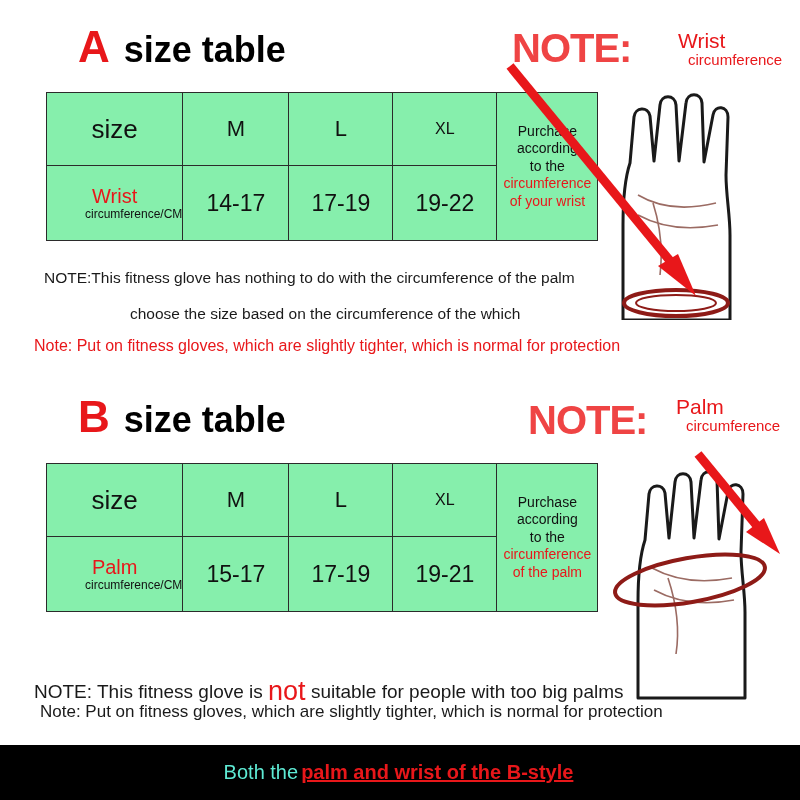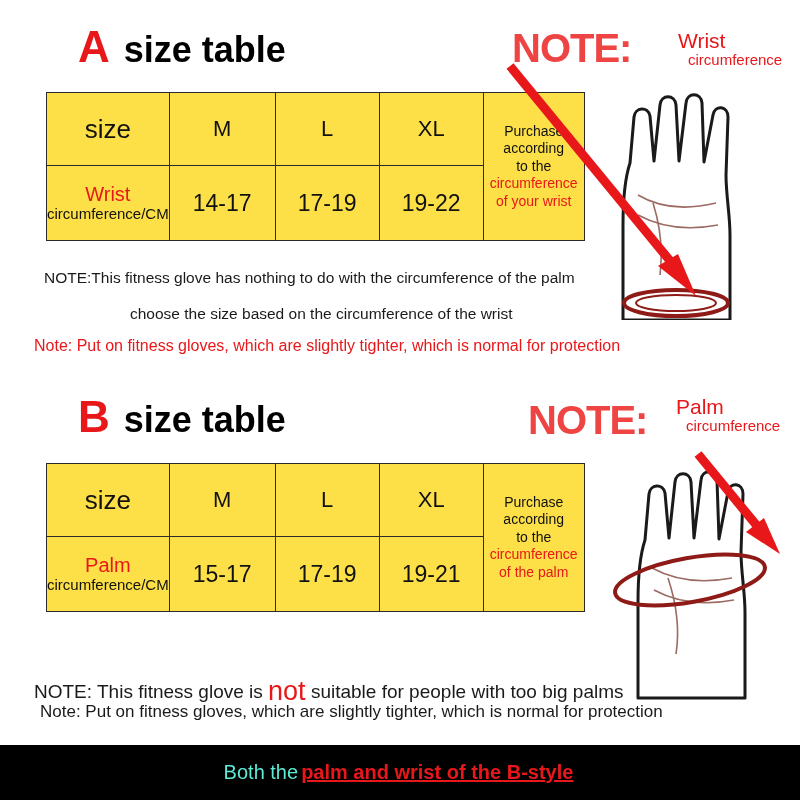--- a/index.html
+++ b/index.html
@@ -66,47 +66,48 @@
     font-size: 15px;
     display: block;
     line-height: 1.1;
     padding-left: 10px;
   }
 
   
   table.size-table {
     position: absolute;
     border-collapse: collapse;
-    background: #fde047;
+    background: #86efac;
   }
   table.size-table td {
     border: 1px solid #2b2b2b;
     text-align: center;
     vertical-align: middle;
     padding: 0;
     font-family: "Liberation Sans", sans-serif;
   }
   .c-size { width: 105px; height: 72px; font-size: 26px; color:#111; }
   .c-m    { width: 105px; font-size: 22px; color:#111; }
   .c-l    { width: 103px; font-size: 22px; color:#111; }
-  .c-xl   { width: 103px; font-size: 22px; color:#111; }
+  .c-xl   { width: 103px; font-size: 16px; color:#111; }
   .c-note { width: 100px; font-size: 14px; color:#111; line-height: 1.25; padding: 3px 4px; }
   .c-note .red { color: #e8171a; display:block; }
   .row2 td { height: 74px; }
   .label-cell .main {
     color: #e8171a;
     font-size: 20px;
     display: block;
     line-height: 1.1;
   }
   .label-cell .sub {
     color: #111;
-    font-size: 15px;
+    font-size: 12px;
     display: block;
     line-height: 1.2;
+    margin-left: 38px;
   }
   .val { font-size: 23px; color: #111; }
 
   
   .para {
     position: absolute;
     white-space: nowrap;
     font-family: "Liberation Sans", sans-serif;
   }
   .para.black { color: #1a1a1a; margin-top: 12px; }
@@ -189,21 +190,21 @@
         <span class="sub">circumference/CM</span>
       </td>
       <td class="c-m val">14-17</td>
       <td class="c-l val">17-19</td>
       <td class="c-xl val">19-22</td>
     </tr>
   </tbody>
     </table>
 
   <div class="para black" style="left:44px; top:257px; font-size:15.5px;">NOTE:This fitness glove has nothing to do with the circumference of the palm</div>
-  <div class="para black" style="left:130px; top:293px; font-size:15.5px;">choose the size based on the circumference of the wrist</div>
+  <div class="para black" style="left:130px; top:293px; font-size:15.5px;">choose the size based on the circumference of the which</div>
   <div class="para red" style="left:34px; top:337px; font-size:16px;">Note: Put on fitness gloves, which are slightly tighter, which is normal for protection</div>
 
   <div class="hand-wrap" style="left:568px; top:75px;">
     <svg width="220" height="245" viewBox="0 0 220 245">
 
       <path d="M55 245 L55 150 C55 120 58 100 62 88 L66 42 C67 32 80 31 82 41 L86 86
                L92 30 C93 19 107 19 108 30 L111 86
                L118 28 C119 17 133 17 134 28 L136 87
                L145 40 C147 29 160 31 160 42 L158 100
                C158 120 162 140 162 160 L162 245 Z" fill="#ffffff" stroke="#1a1a1a" stroke-width="3" stroke-linejoin="round"></path>

